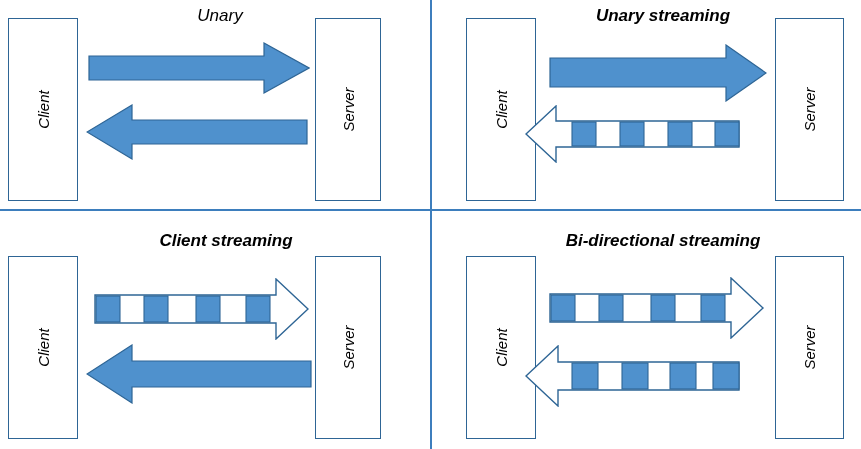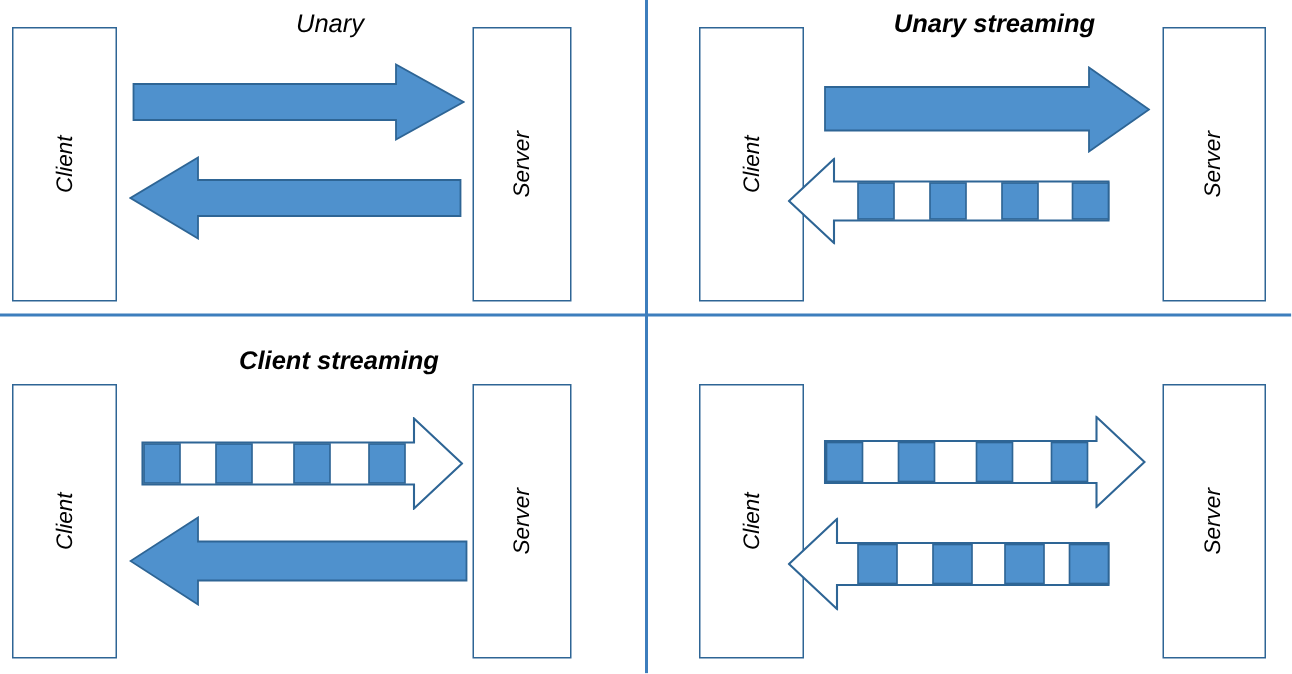--- a/index.html
+++ b/index.html
@@ -186,20 +186,21 @@
     </div>
 
     <div class="arrow-slot" style="left:86px; top:119px;">
       <svg width="226" height="60" viewBox="0 0 226 60">
         <path d="M225,17 L46,17 L46,1 L1,30 L46,59 L46,43 L225,43 Z" fill="#4F91CD" stroke="#2E6595" stroke-width="1.2" stroke-linejoin="miter"></path>
       </svg>
     </div>
   </div>
 
   <div class="quadrant q-br">
+    <div class="panel-title bold">Bi-directional streaming</div>
 
     <div class="endpoint client">
       <span class="endpoint-label">Client</span>
     </div>
     <div class="endpoint server">
       <span class="endpoint-label">Server</span>
     </div>
 
     <div class="arrow-slot" style="left:118px; top:52px;">
       <svg width="215" height="62" viewBox="0 0 215 62">

